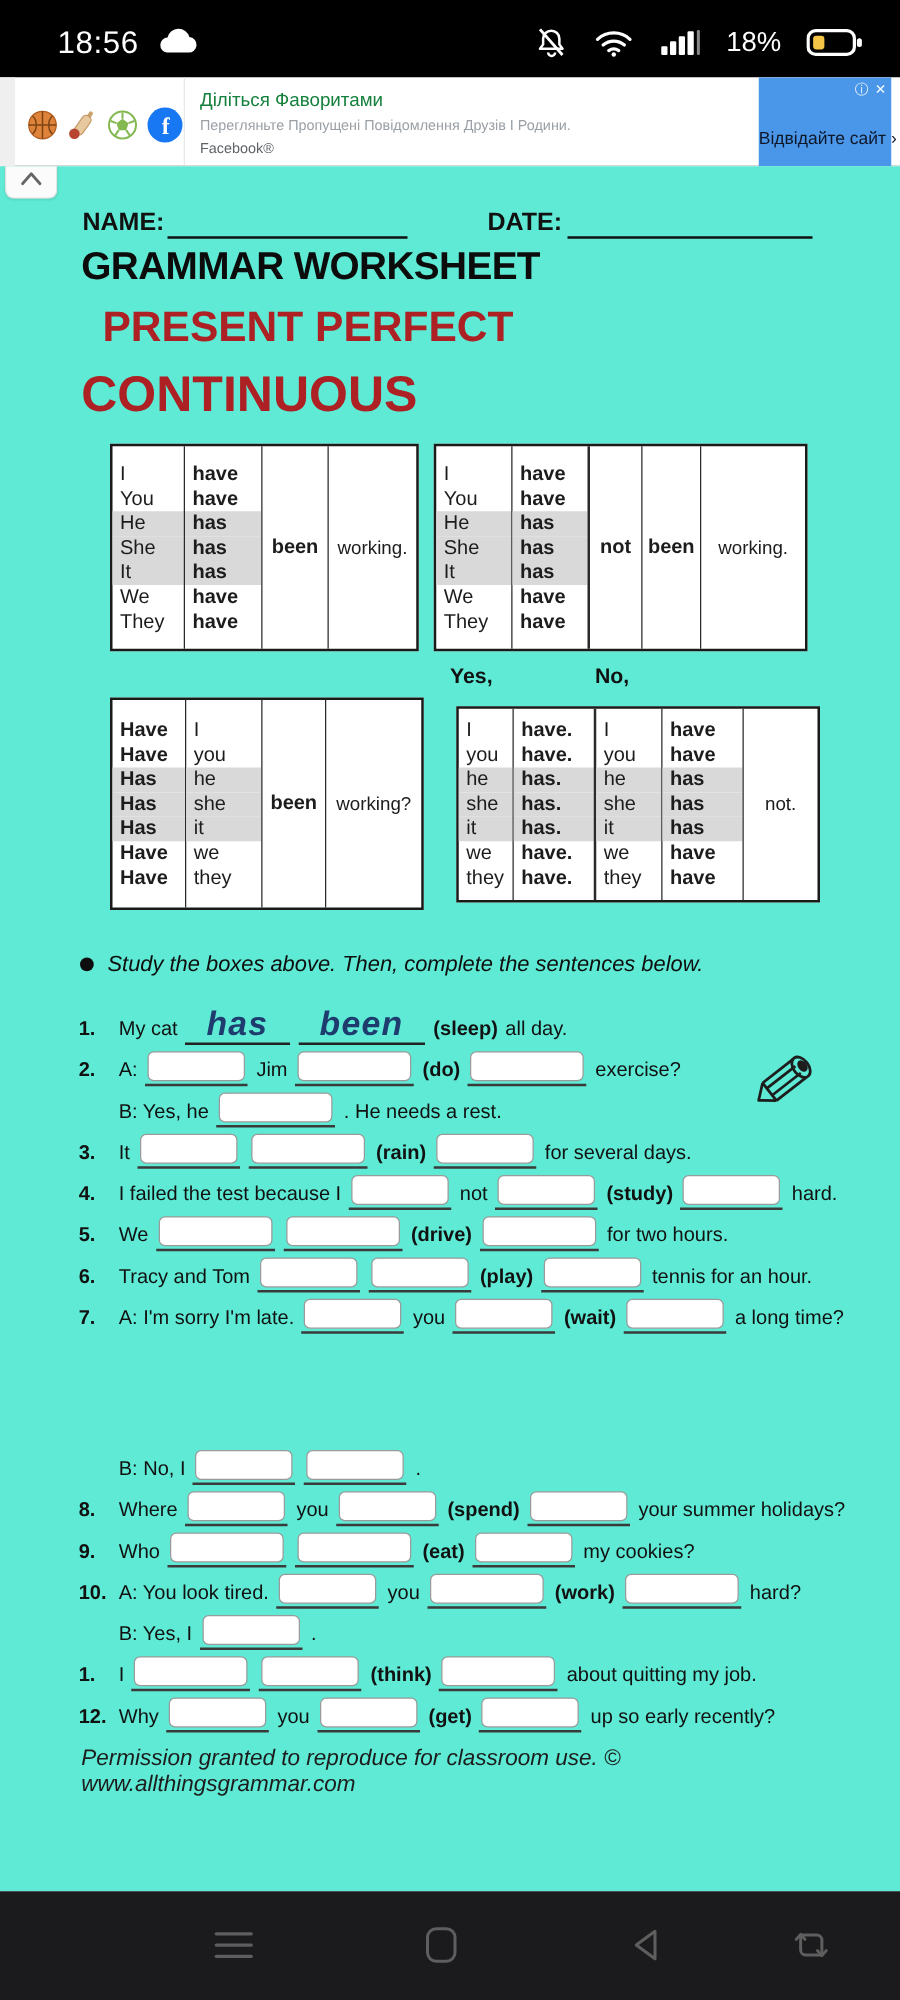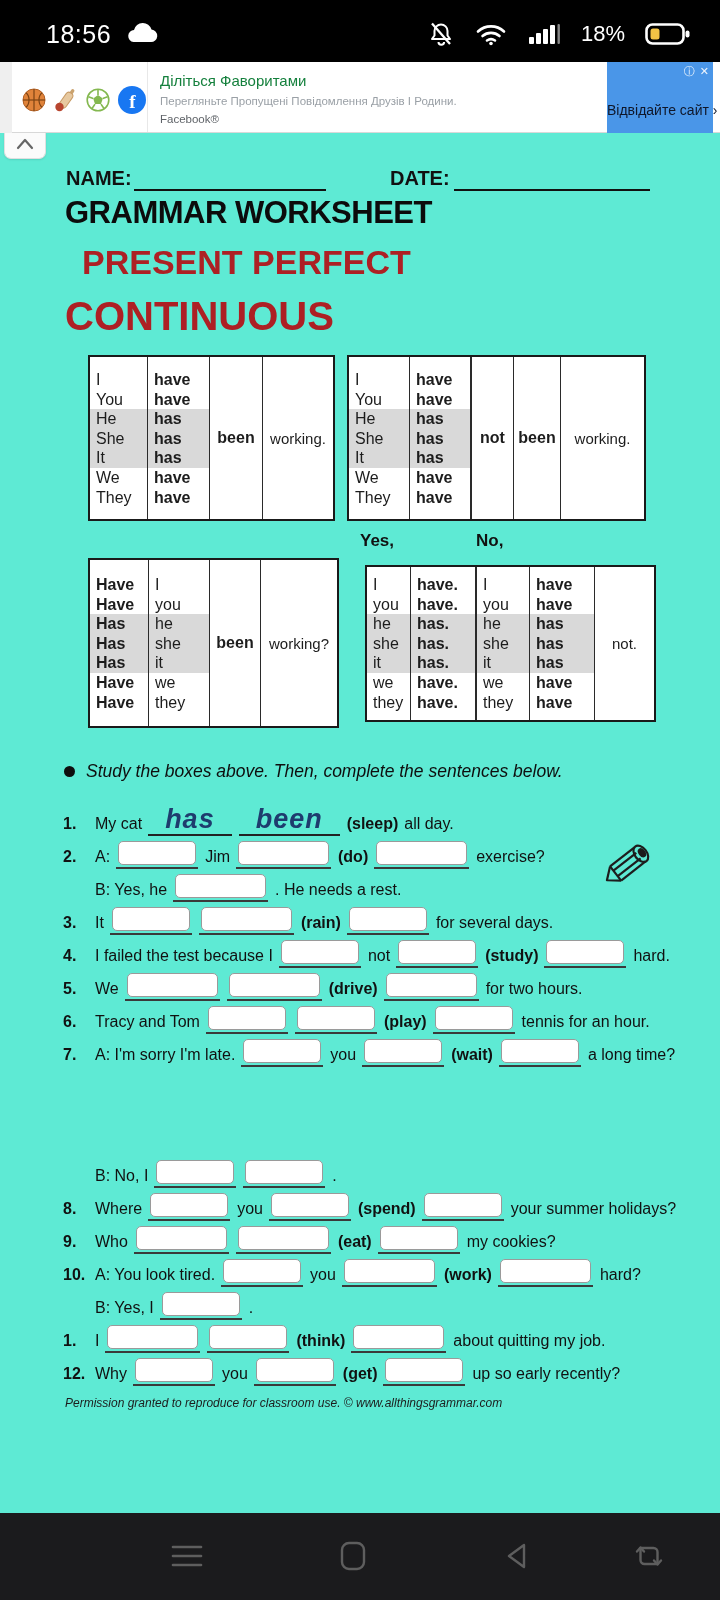--- a/index.html
+++ b/index.html
@@ -64,21 +64,21 @@
   .exline.gap{margin-top:92px}
   .num{width:32px;flex-shrink:0;font-weight:bold;font-size:16px;padding-bottom:3px}
   .txt{font-size:16px;padding-bottom:3px;white-space:nowrap;margin-right:6px}
   .hint{font-weight:bold}
   .blank{display:inline-block;width:82px;border-bottom:2px solid #3a3a3a;padding:0 2px 2px;margin-right:7px;flex-shrink:0}
   .blank.w95{width:95px}
   .blank .box{display:block;height:24px;border:1.3px solid #9a9a9a;border-radius:5px;background:#fff}
   .hw{font-size:27px;font-weight:bold;font-style:italic;color:#1e3c6e;border-bottom:2px solid #222;
     padding:0 17px 1px;margin-right:7px;line-height:1.05;letter-spacing:1px;white-space:nowrap}
   .hw.big{font-size:30px;padding:0 10px 1px}
-  .footer{margin-top:10px;font-size:12px;font-style:italic;color:#1c1c1c;padding-left:2px}
+  .footer{margin-top:10px;font-size:18px;font-style:italic;color:#1c1c1c;padding-left:2px}
 
   .pencil{position:absolute;left:596px;top:700px}
 
   
   .navbar{position:absolute;top:1513px;left:0;width:720px;height:87px;background:#1b1b1d}
   .nav-ic{position:absolute;top:28px;cursor:pointer}
 </style>
 </head>
 <body>
 

